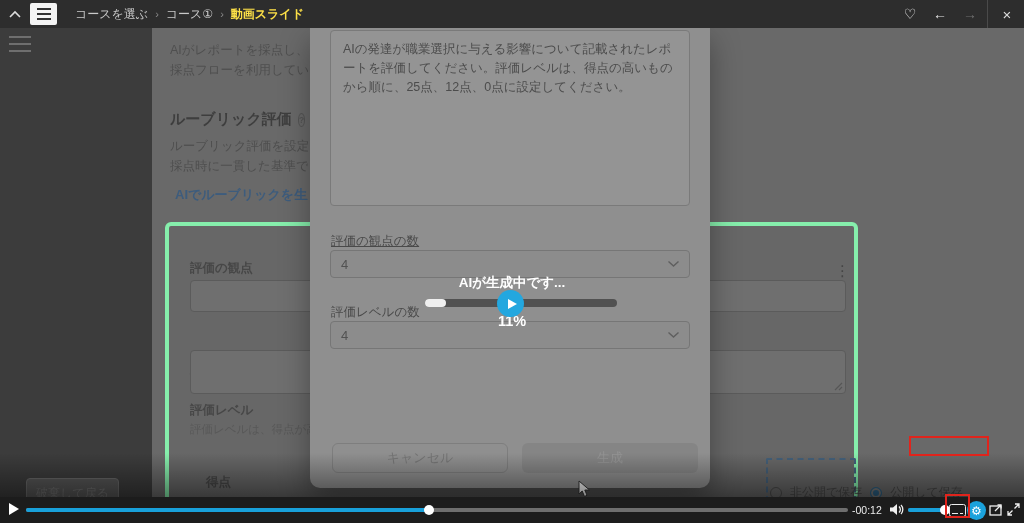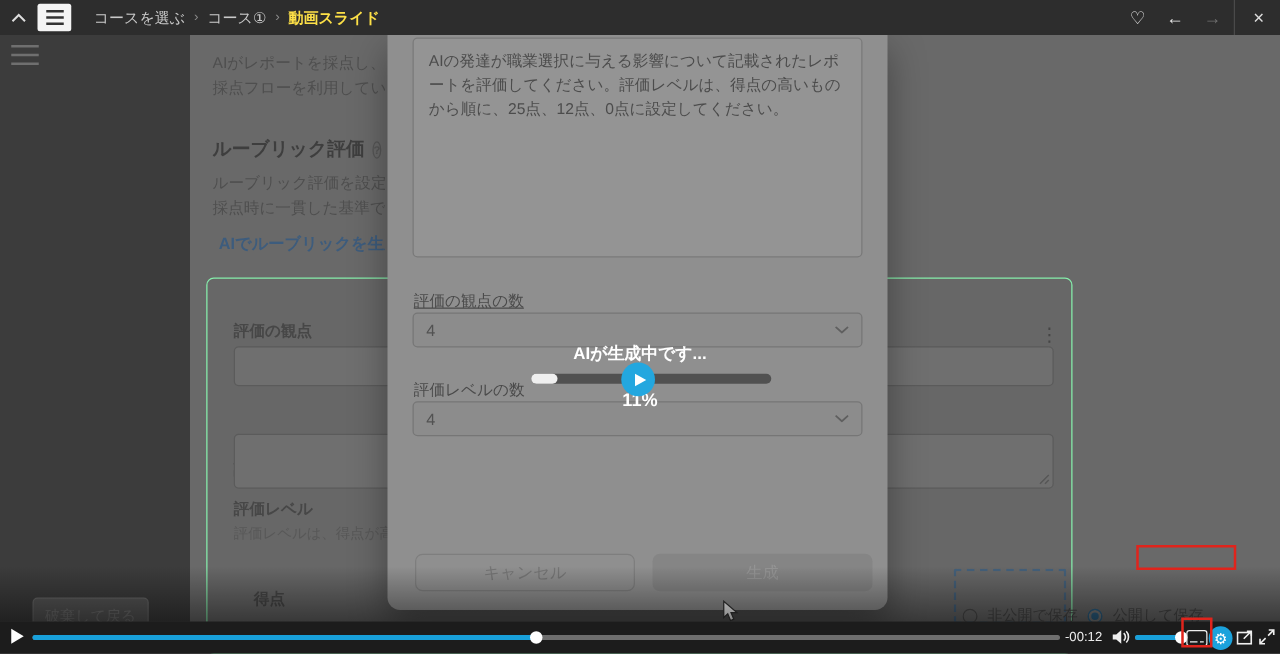--- a/index.html
+++ b/index.html
@@ -34,21 +34,21 @@
 
   .clip { overflow:hidden; white-space:nowrap; }
   .pg-body { font-size:12.5px; color:#4f4f4f; line-height:20px; }
   .pg-h { font-size:15px; font-weight:bold; color:#3e3e3e; display:flex; align-items:center; gap:6px; }
   .help-dot { width:14px; height:14px; border:1px solid #555; border-radius:50%; font-size:9px;
     color:#555; display:inline-flex; align-items:center; justify-content:center; }
   .badge-frag { width:12px; height:15px; background:#2e5f8a; border-radius:3px 0 0 3px; }
   .ai-link { display:flex; align-items:center; gap:5px; font-size:13px; color:#3d5c7d; font-weight:bold; cursor:pointer; }
 
   .card { position:absolute; left:165px; top:194px; width:693px; height:301px;
-    border:1px solid #86efac; border-radius:6px; background:#676767; }
+    border:4px solid #86efac; border-radius:6px; background:#676767; }
   .f-label { font-size:12.5px; font-weight:bold; color:#474747; }
   .f-input { background:#6f6f6f; border:1px solid #5b5b5b; border-radius:4px; }
   .f-hint { font-size:11.5px; color:#585858; }
   .kebab { font-size:15px; color:#454545; cursor:pointer; }
   .dash-box { border:2px dashed #44607a; border-radius:2px; }
   .rz { position:absolute; right:2px; bottom:2px; }
 
   .discard-btn { position:absolute; left:26px; top:450px; width:93px; height:30px; background:#565656;
     border:1px solid #686868; border-radius:4px; color:#6f6f6f; font-size:12px;
     display:flex; align-items:center; justify-content:center; cursor:pointer; }

